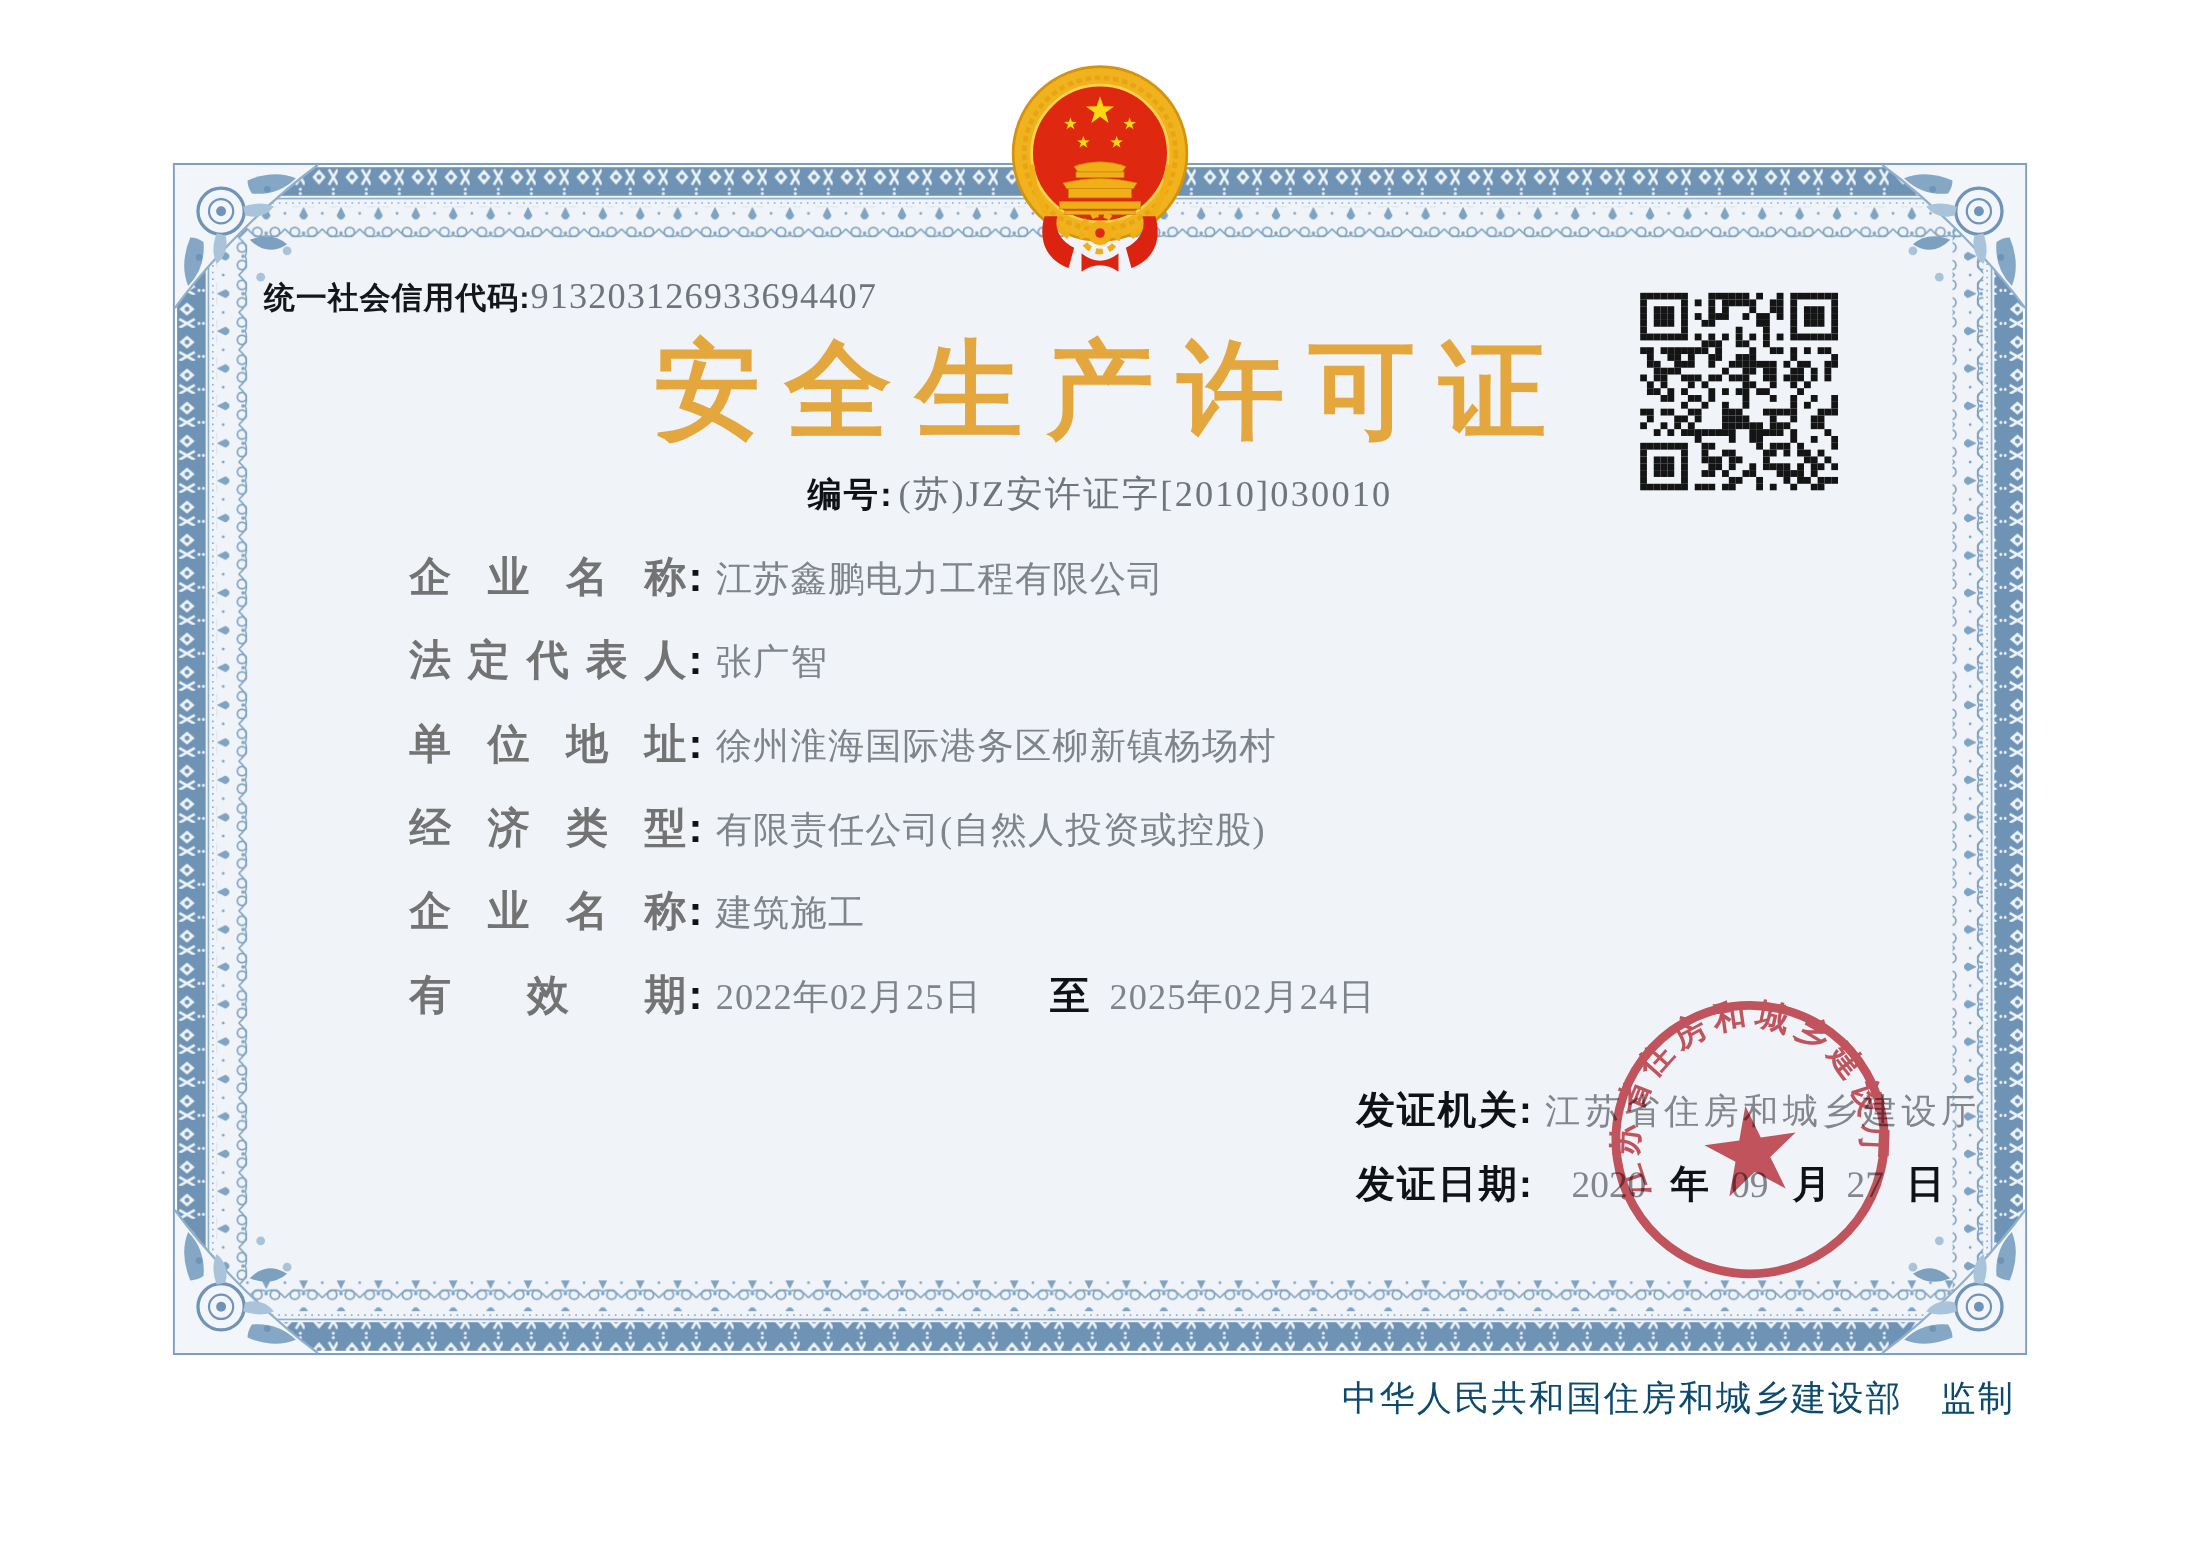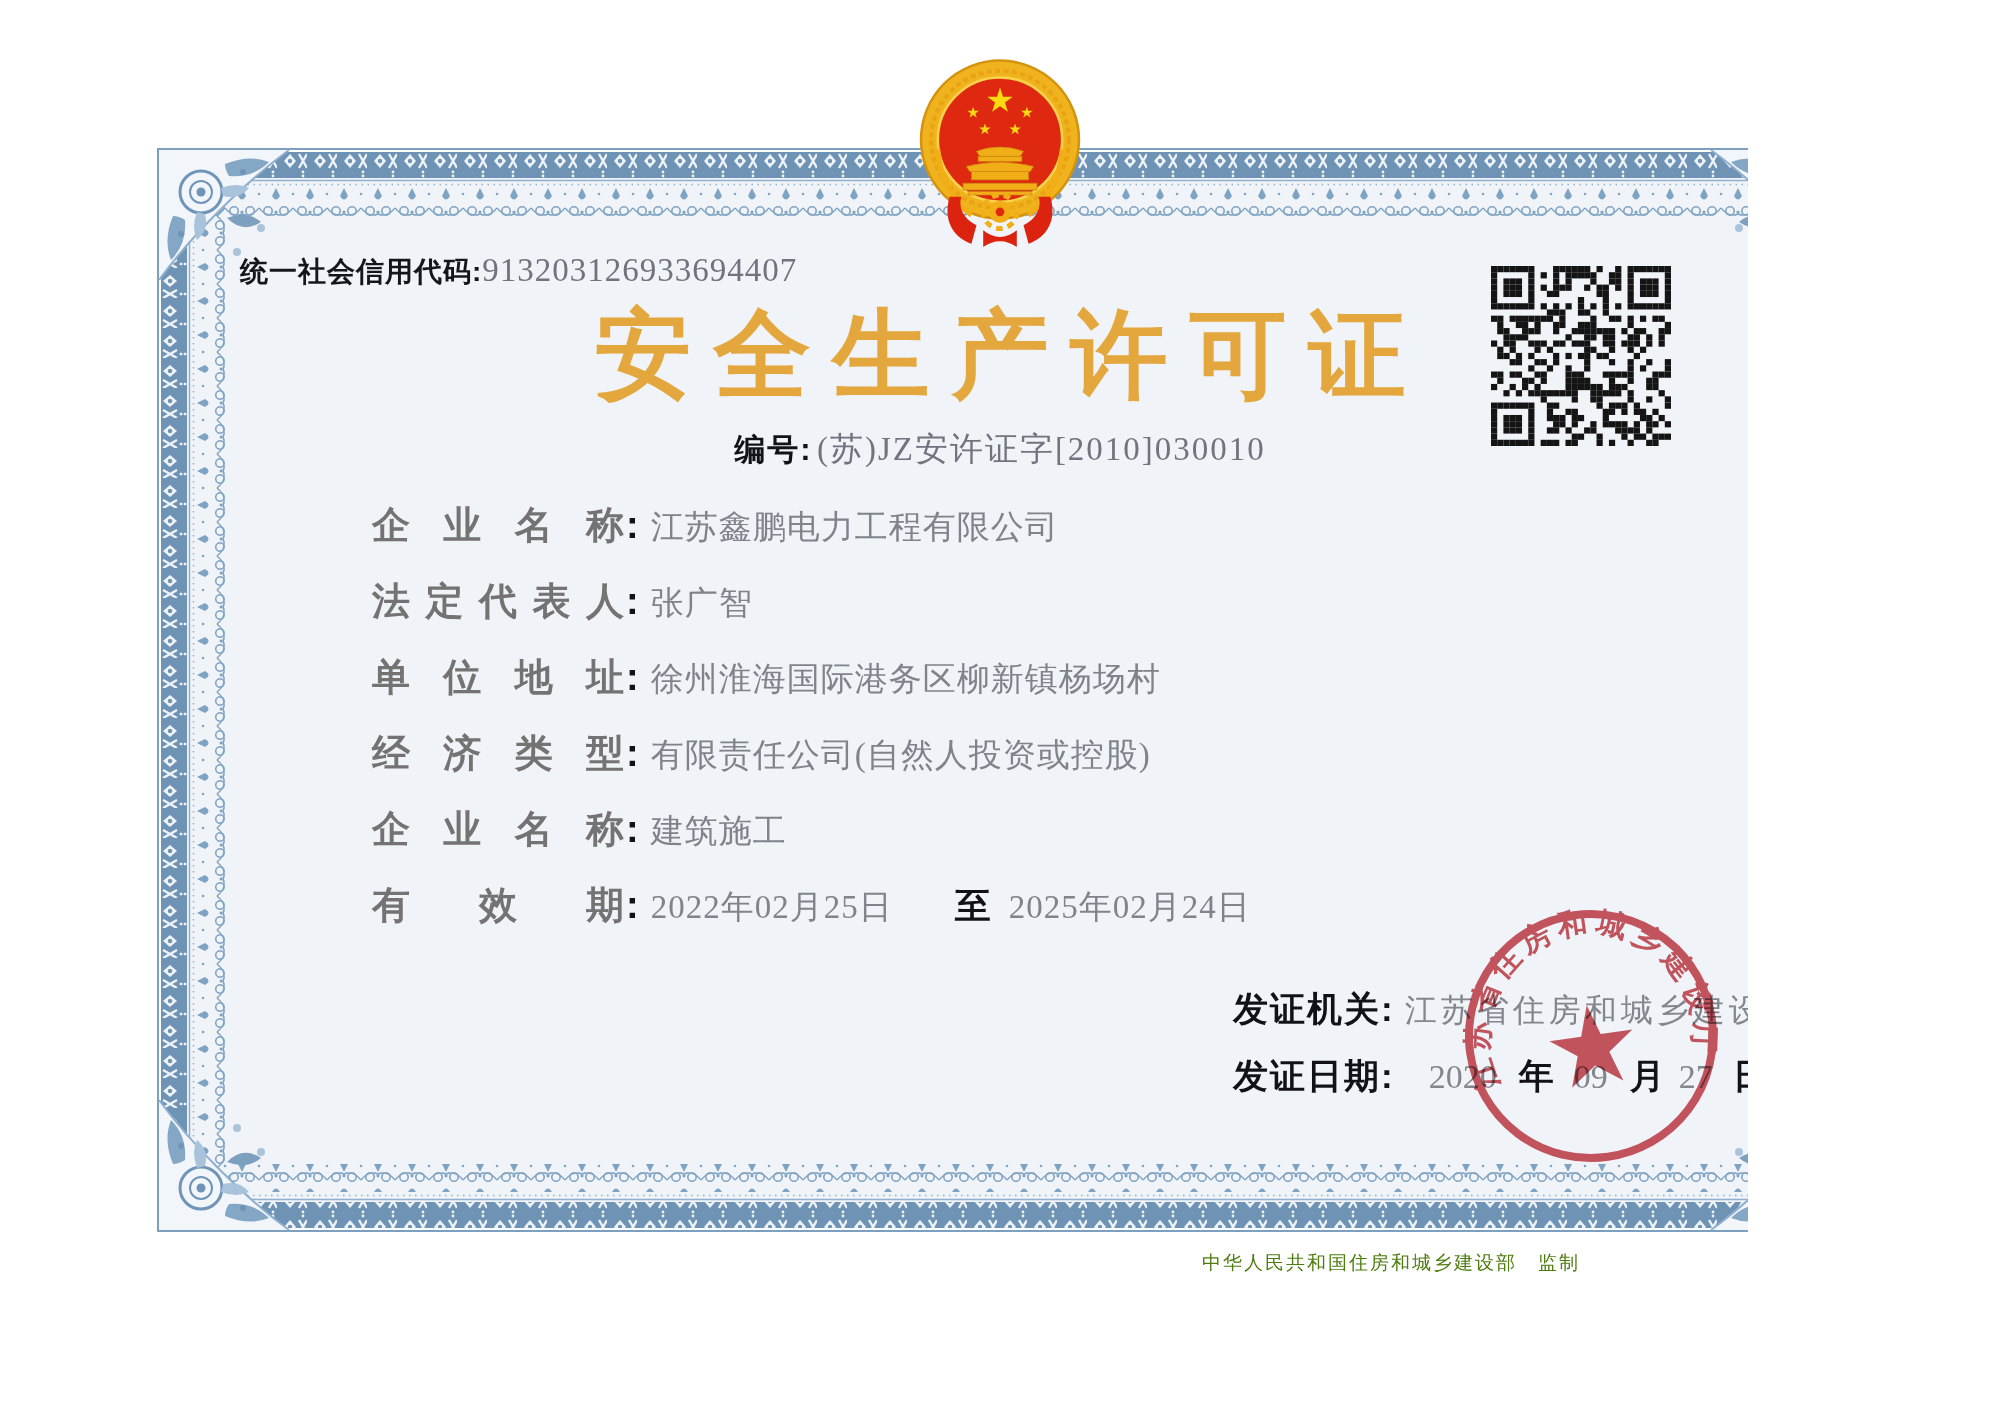--- a/index.html
+++ b/index.html
@@ -1,16 +1,16 @@
 <!DOCTYPE html>
 <html><head>
 <meta charset="utf-8">
 <style>
   html,body{margin:0;padding:0;background:#ffffff;}
-  .page{position:relative;width:1748px;height:1413px;background:#ffffff;overflow:hidden;
+  .page{position:relative;width:2000px;height:1413px;background:#ffffff;overflow:hidden;
         font-family:"Liberation Sans","DejaVu Sans",sans-serif;}
   .frame-svg{position:absolute;left:157px;top:148px;z-index:1;}
   .emblem{position:absolute;left:916px;top:54px;width:168px;height:198px;z-index:3;}
   .qr{position:absolute;left:1491px;top:266px;width:180px;height:180px;z-index:2;}
   .credit{position:absolute;left:240px;top:252px;display:flex;align-items:baseline;z-index:2;}
   .credit .lab{font-size:28px;font-weight:bold;color:#14161a;letter-spacing:1px;}
   .credit .val{font-size:33px;color:#6f747c;font-family:"Liberation Serif","DejaVu Serif",serif;letter-spacing:1px;}
   .title{position:absolute;left:215px;top:294px;width:1570px;text-align:center;z-index:2;
          font-size:97px;font-weight:bold;letter-spacing:22px;text-indent:22px;color:#e4a73e;line-height:1.25;}
   .serial{position:absolute;left:215px;top:427px;width:1570px;text-align:center;z-index:2;}
@@ -25,21 +25,21 @@
   .vto{font-size:36px;font-weight:bold;color:#101216;margin:0 18px 0 62px;}
   .issue{position:absolute;left:1233px;top:986px;display:flex;flex-direction:column;gap:20px;z-index:2;}
   .irow{display:flex;align-items:baseline;}
   .ilab{font-size:35px;font-weight:bold;color:#101216;letter-spacing:2px;white-space:nowrap;}
   .ival{font-size:32px;color:#83878d;font-family:"Liberation Serif","DejaVu Serif",serif;letter-spacing:4px;margin-left:10px;white-space:nowrap;}
   .dnum{font-size:34px;color:#83878d;font-family:"Liberation Serif","DejaVu Serif",serif;}
   .dunit{font-size:35px;font-weight:bold;color:#101216;}
   .m34{margin-left:34px}.m22{margin-left:22px}.m20{margin-left:20px}.m14{margin-left:14px}
   .seal{position:absolute;left:1458px;top:903px;width:266px;height:266px;z-index:5;
         opacity:.88;mix-blend-mode:multiply;transform:rotate(-8deg);}
-  .footer{position:absolute;top:1250px;right:168px;z-index:2;font-size:19px;color:#4d7c0f;
+  .footer{position:absolute;top:1250px;right:168px;z-index:2;font-size:32px;color:#0c4a6e;
           font-family:"Liberation Serif","DejaVu Serif",serif;letter-spacing:2px;text-align:center;}
 </style>
 </head>
 <body>
 
 <div class="page">
 
   <svg class="frame-svg" width="1686" height="1084" viewBox="0 0 1686 1084" aria-hidden="true">
     <defs>
       <pattern id="bx" width="30" height="26" patternUnits="userSpaceOnUse">

